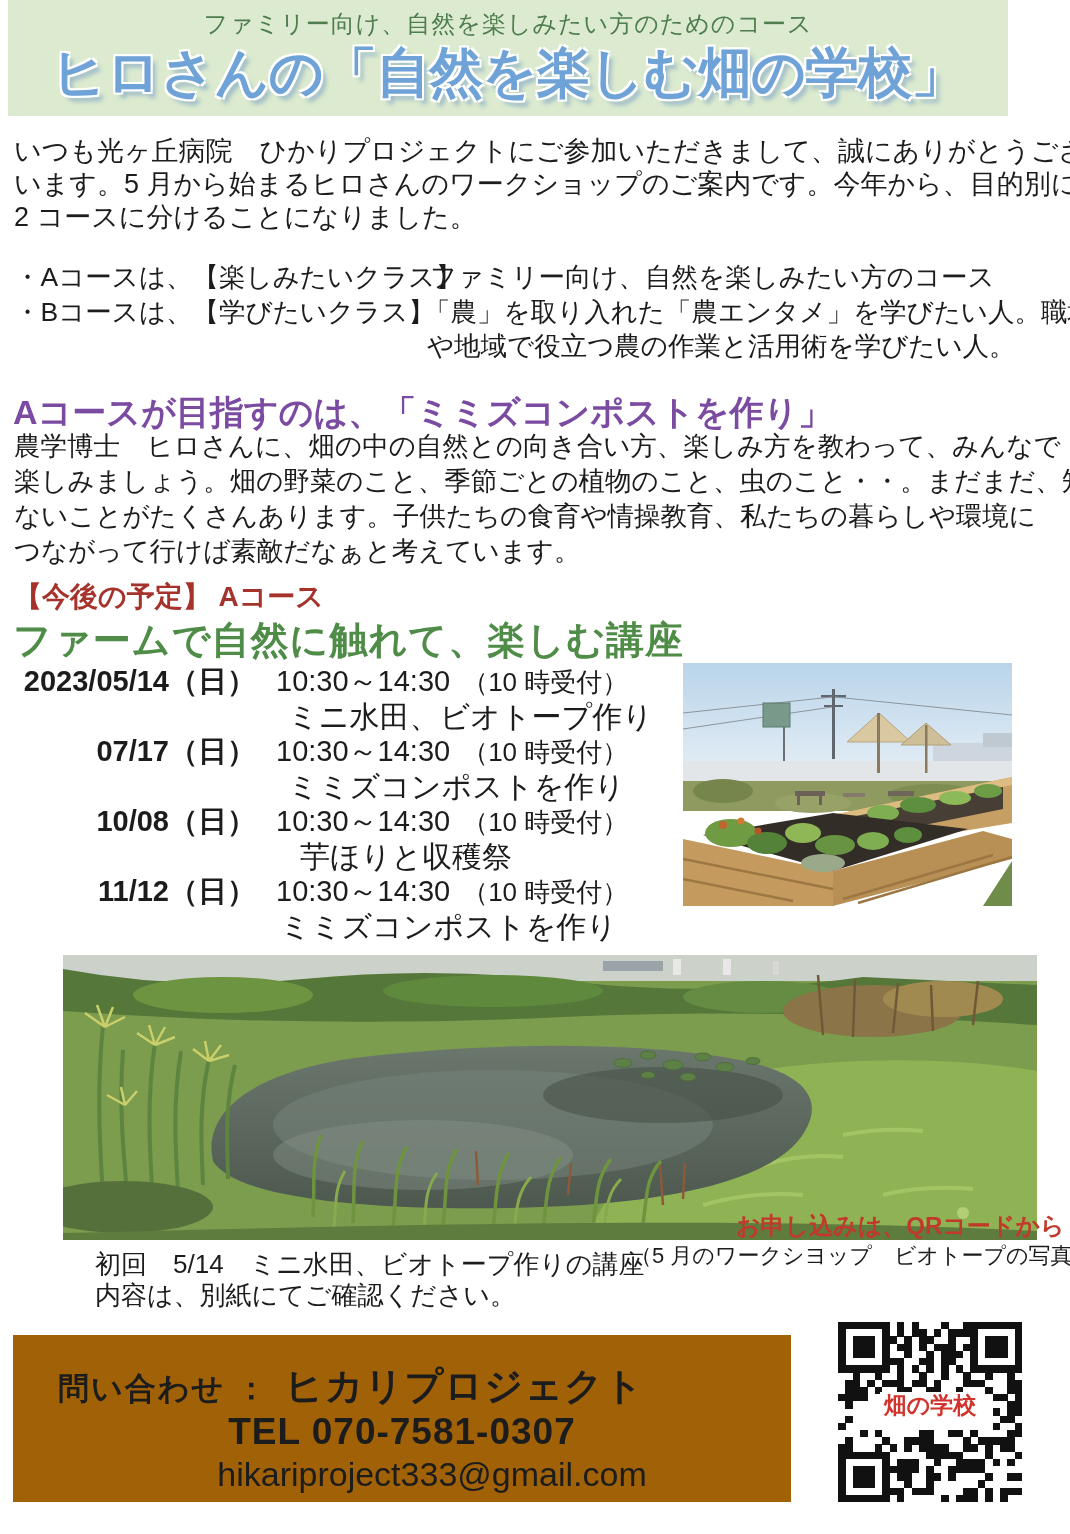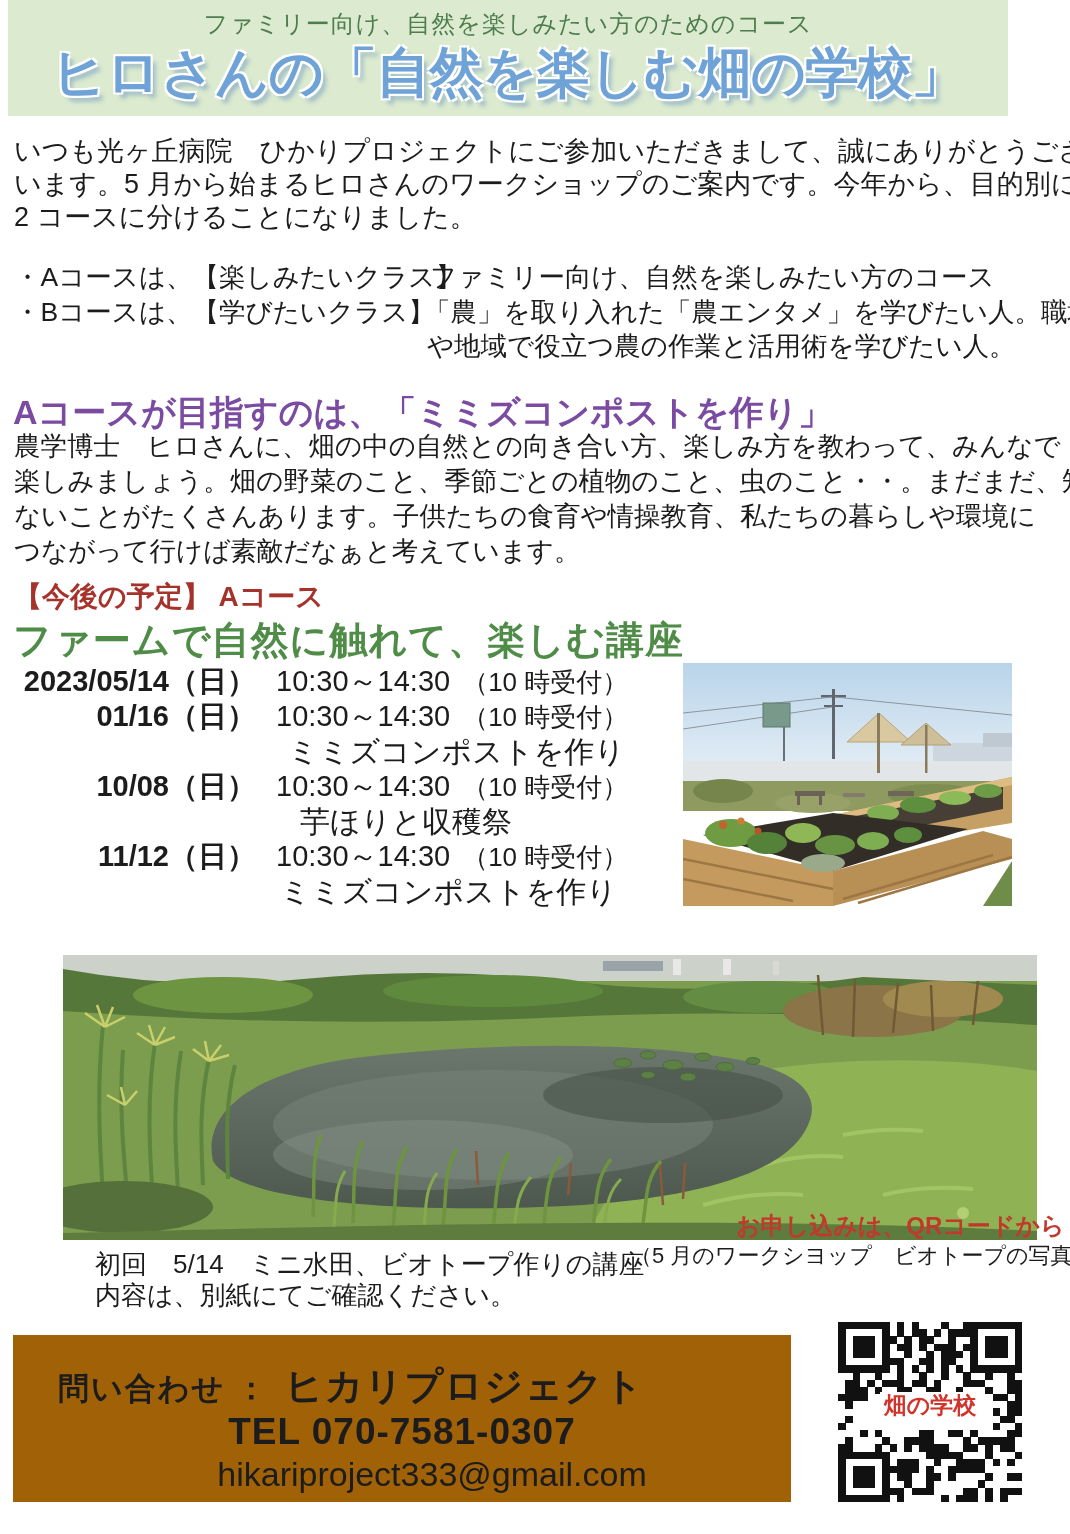--- a/index.html
+++ b/index.html
@@ -82,22 +82,23 @@
 
   <div class="abs red-h">【今後の予定】 Aコース</div>
   <div class="abs green-h">ファームで自然に触れて、楽しむ講座</div>
 
   <div class="abs sched">
     <div class="row">
       <span class="date">2023/05/14（日）</span>
         <span class="time">10:30～14:30</span>
         <span class="note">（10 時受付）</span>
     </div>
+    <div class="act">ミニ水田、ビオトープ作り</div>
     <div class="row">
-      <span class="date">01/16（日）</span>
+      <span class="date">07/17（日）</span>
         <span class="time">10:30～14:30</span>
         <span class="note">（10 時受付）</span>
     </div>
     <div class="act">ミミズコンポストを作り</div>
     <div class="row">
       <span class="date">10/08（日）</span>
         <span class="time">10:30～14:30</span>
         <span class="note">（10 時受付）</span>
     </div>
     <div class="act" style="margin-left:286px;">芋ほりと収穫祭</div>

